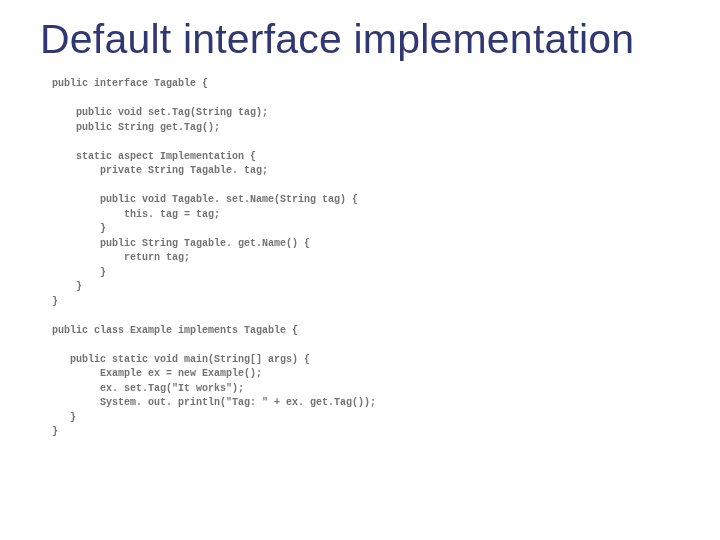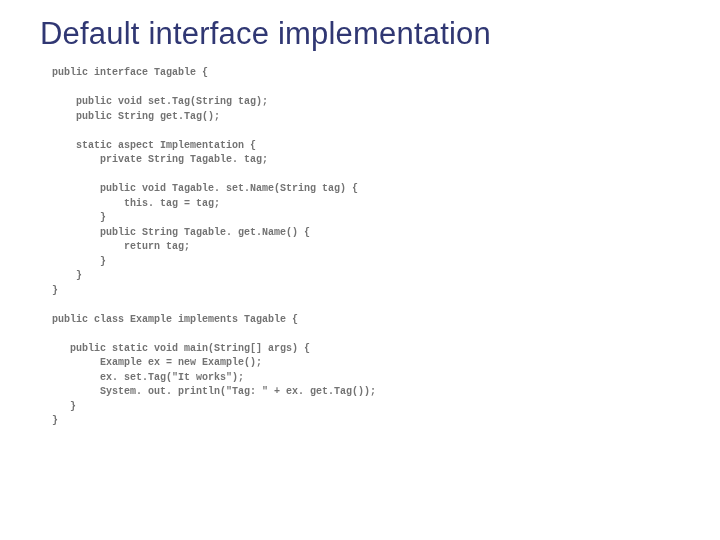--- a/index.html
+++ b/index.html
@@ -12,21 +12,21 @@
     overflow: hidden;
   }
   .slide {
     box-sizing: border-box;
     width: 720px;
     height: 540px;
     padding: 16px 28px 10px 40px;
     position: relative;
   }
   .title {
-    font-size: 31px;
+    font-size: 41px;
     font-weight: 400;
     color: #303773;
     margin: 0 0 14px 0;
     letter-spacing: 0.2px;
   }
   .code {
     font-family: "Courier New", Courier, monospace;
     font-size: 10px;
     font-weight: bold;
     color: #737373;

